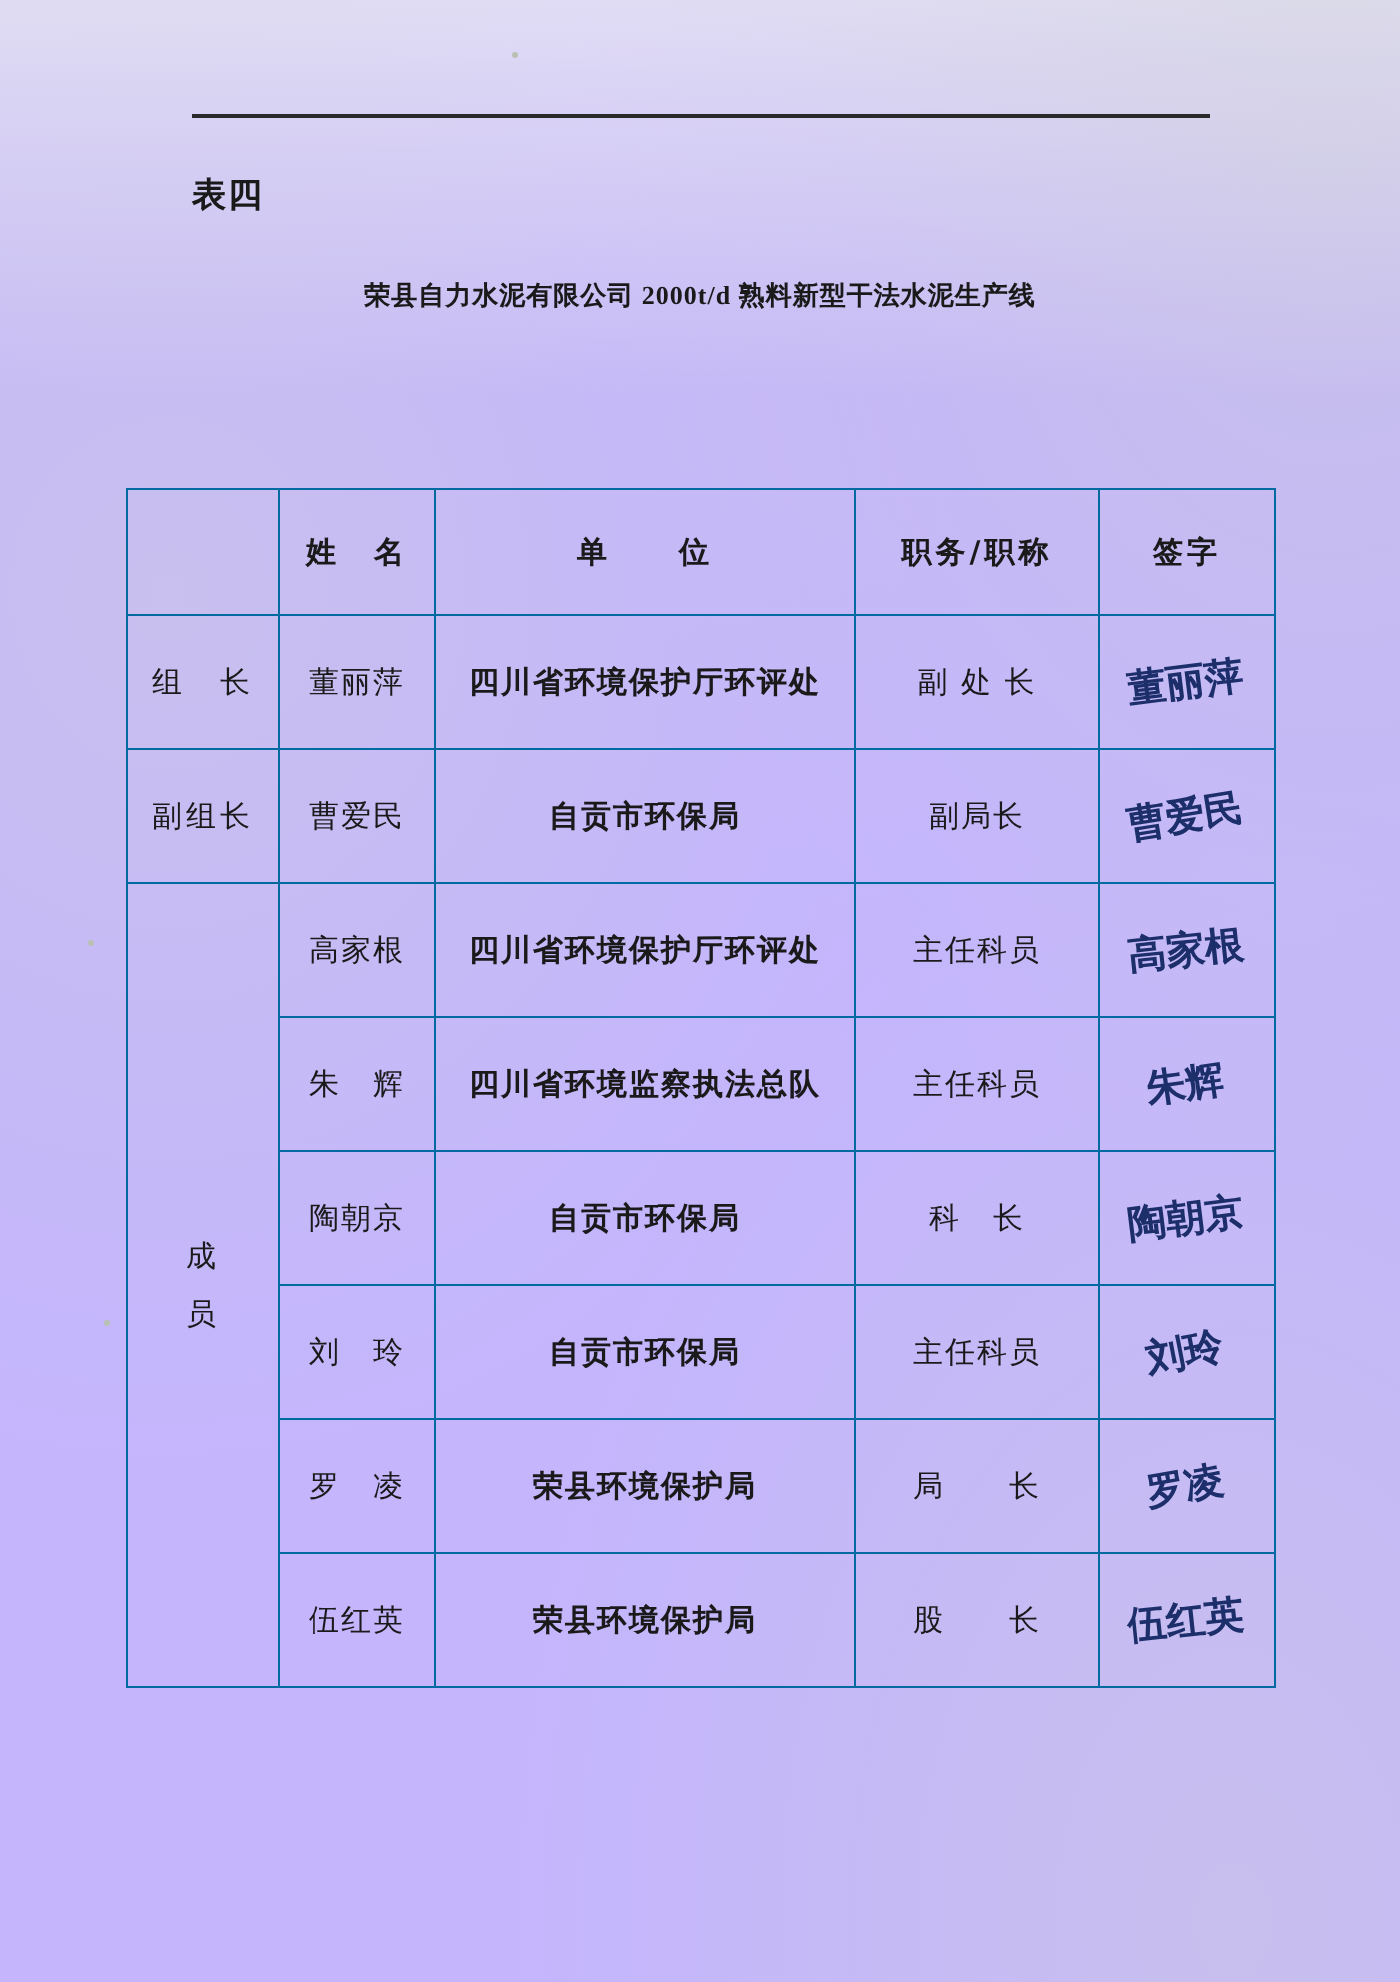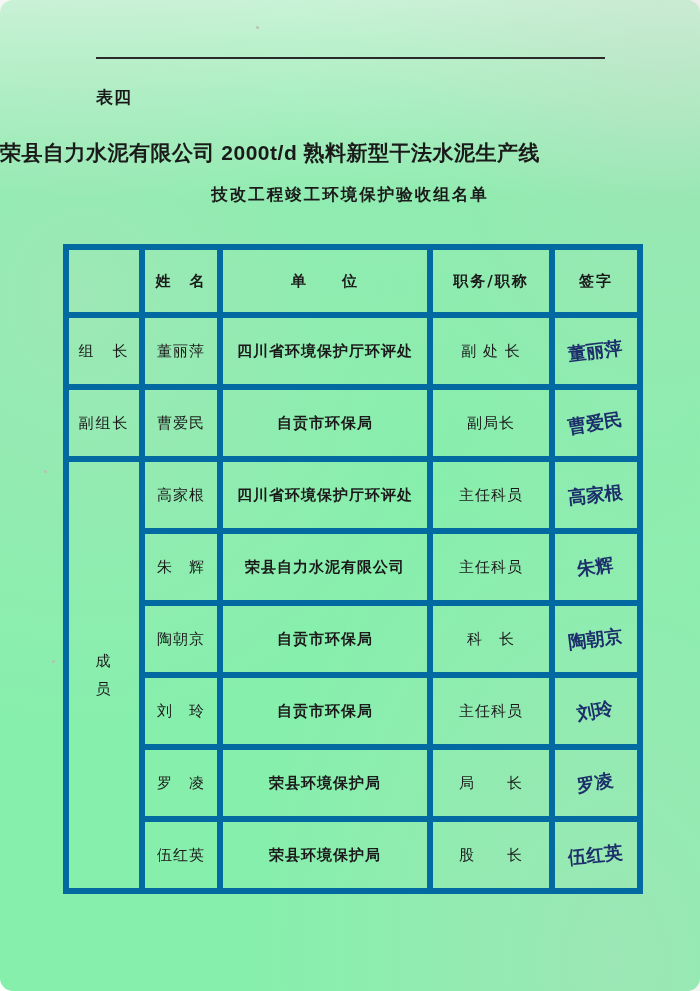--- a/index.html
+++ b/index.html
@@ -11,22 +11,21 @@
     width: 700px;
     height: 991px;
     font-family: "DejaVu Sans", "Liberation Sans", sans-serif;
     color: #1a1a1a;
     position: relative;
     overflow: hidden;
   }
   .page {
     position: absolute;
     inset: 0;
-    background: #86efac;
-    border-radius: 13px;
+    background: #c4b5fd;
   }
   
   .scan-tint {
     position: absolute;
     inset: 0;
     background:
       radial-gradient(ellipse at 12% 30%, rgba(210,216,205,0.30), rgba(255,255,255,0) 45%),
       radial-gradient(ellipse at 95% 8%, rgba(205,212,200,0.35), rgba(255,255,255,0) 40%),
       radial-gradient(ellipse at 88% 97%, rgba(208,214,203,0.30), rgba(255,255,255,0) 42%),
       linear-gradient(180deg, rgba(245,247,243,0.6), rgba(255,255,255,0) 20%);
@@ -47,24 +46,24 @@
     font-size: 17px;
     font-weight: bold;
     letter-spacing: 1px;
     font-family: "DejaVu Serif", "Liberation Serif", serif;
   }
   .title-1 {
     position: absolute;
     left: 0;
     right: 0;
     top: 139px;
-    text-align: left;
-    font-size: 21px;
-    font-weight: bold;
-    font-family: Liberation Sans, sans-serif;
+    text-align: center;
+    font-size: 13px;
+    font-weight: bold;
+    font-family: Liberation Serif, serif;
     letter-spacing: 0.5px;
   }
   .title-2 {
     position: absolute;
     left: 0;
     right: 0;
     top: 184px;
     text-align: center;
     font-size: 16.5px;
     font-weight: bold;
@@ -76,21 +75,21 @@
     left: 63px;
     top: 244px;
     width: 574px;
   }
   table.roster {
     border-collapse: collapse;
     width: 100%;
     table-layout: fixed;
   }
   table.roster td {
-    border: 6px solid #0369a1;
+    border: 1px solid #0369a1;
     height: 66px;
     text-align: center;
     vertical-align: middle;
     font-size: 15px;
     font-family: "DejaVu Serif", "Liberation Serif", serif;
     padding: 0 2px;
   }
   table.roster tr.header-row td {
     height: 62px;
     font-weight: bold;
@@ -141,21 +140,20 @@
 <body>
 
 <div class="page">
   <div class="scan-tint"></div>
 
   <div class="top-rule"></div>
 
   <div class="doc-label">表四</div>
 
   <div class="title-1">荣县自力水泥有限公司 2000t/d 熟料新型干法水泥生产线</div>
-  <div class="title-2">技改工程竣工环境保护验收组名单</div>
 
   <div class="table-wrap">
     <table class="roster">
       <colgroup>
         <col class="c-role">
           <col class="c-name">
           <col class="c-unit">
           <col class="c-title">
           <col class="c-sign">
       </colgroup>
@@ -208,21 +206,21 @@
             <span class="sig">
               <svg viewBox="0 0 90 58" preserveAspectRatio="xMidYMid meet">
                 <text x="45" y="36" text-anchor="middle" transform="rotate(-6 45 36)">高家根</text>
               </svg>
             </span>
           </td>
         </tr>
 
         <tr>
           <td class="name-cell">朱　辉</td>
-          <td class="unit-cell">荣县自力水泥有限公司</td>
+          <td class="unit-cell">四川省环境监察执法总队</td>
           <td class="title-cell">主任科员</td>
           <td>
             <span class="sig">
               <svg viewBox="0 0 90 58" preserveAspectRatio="xMidYMid meet">
                 <text x="45" y="36" text-anchor="middle" transform="rotate(-8 45 36)">朱辉</text>
               </svg>
             </span>
           </td>
         </tr>
 

